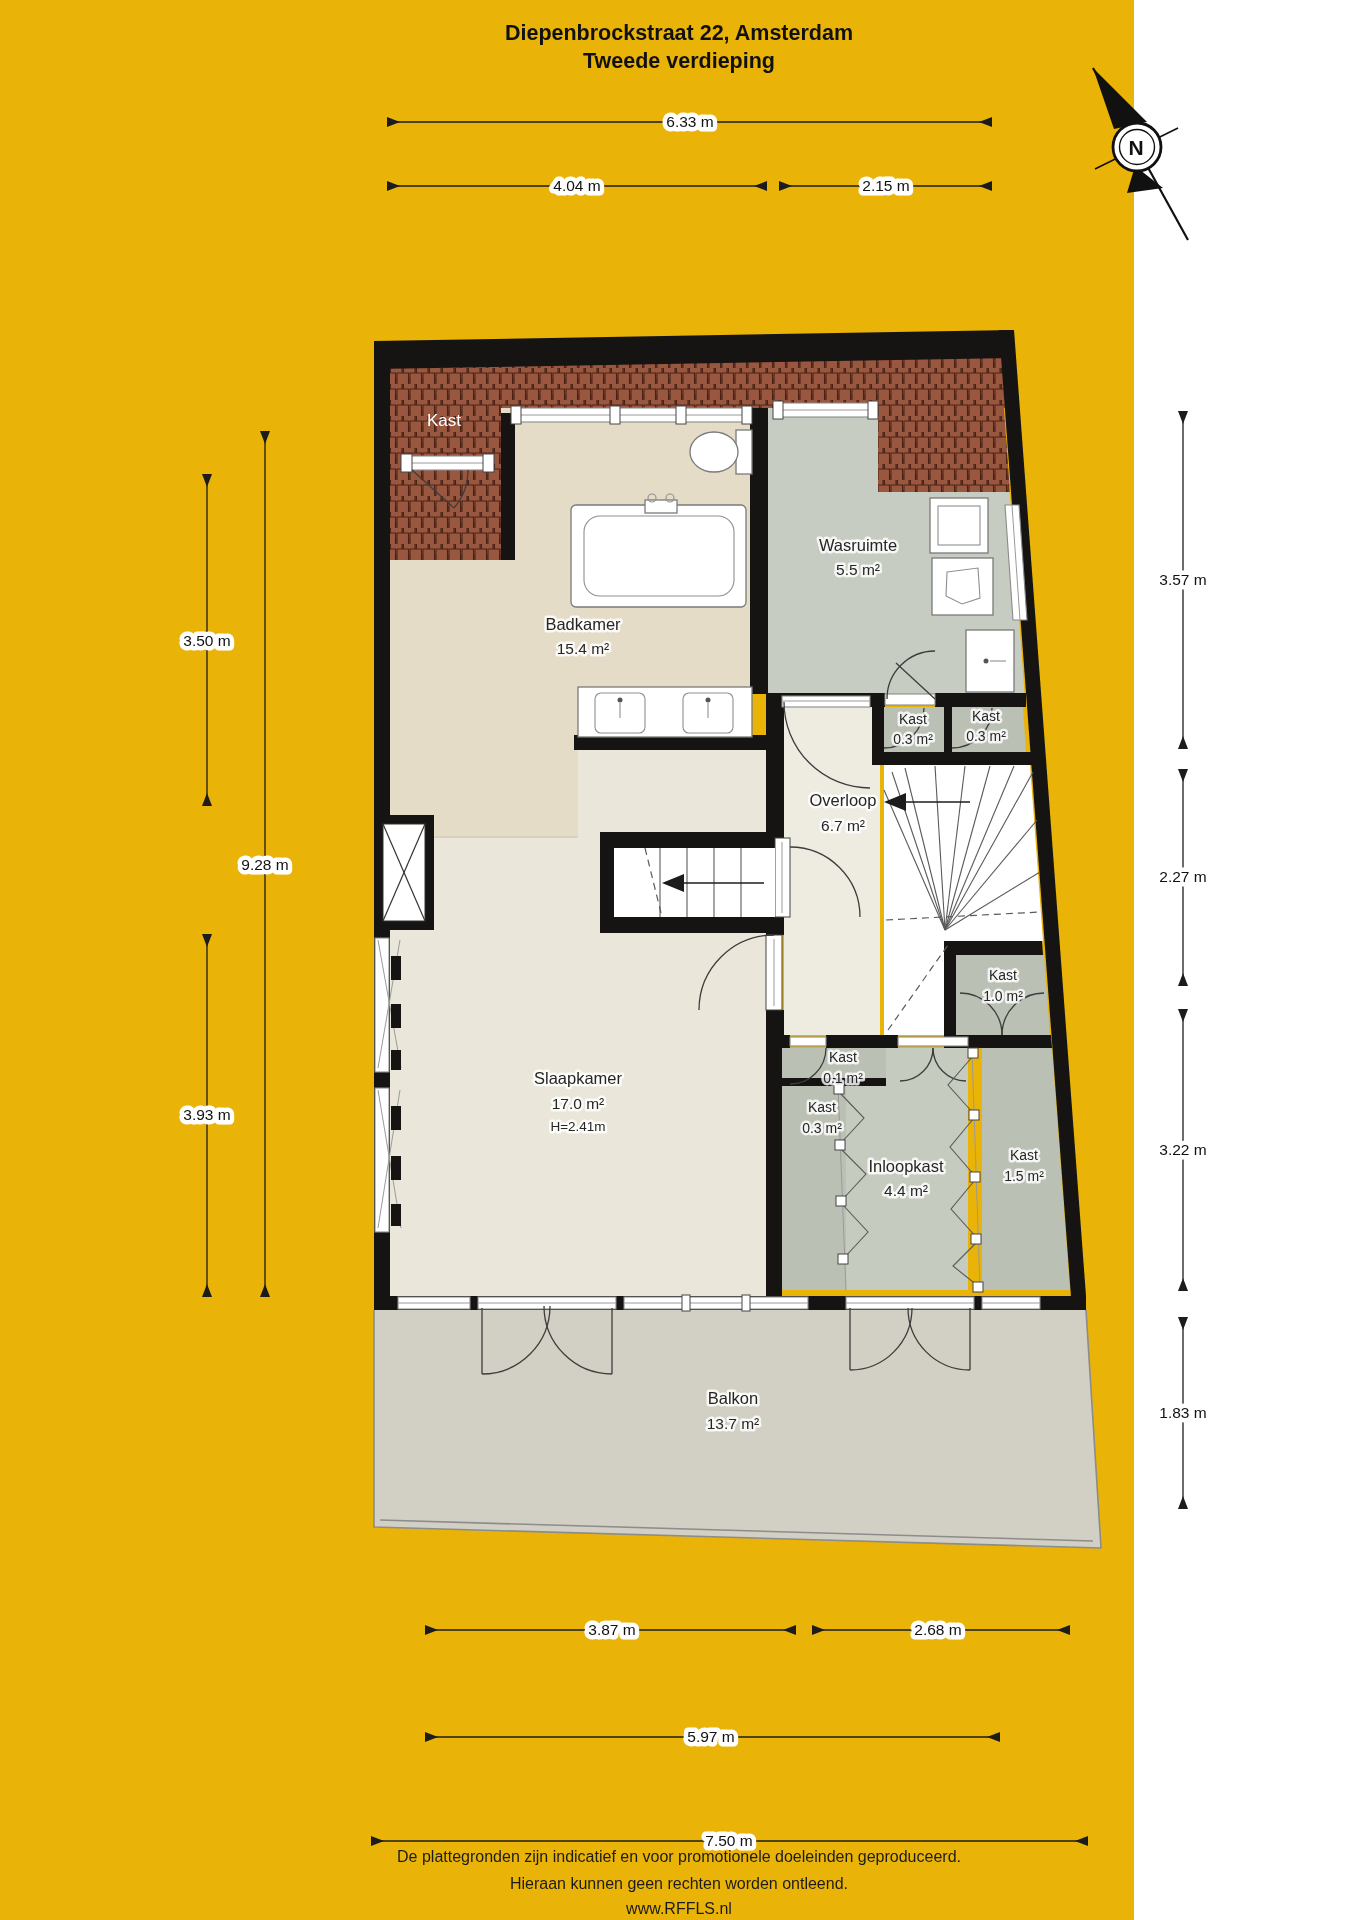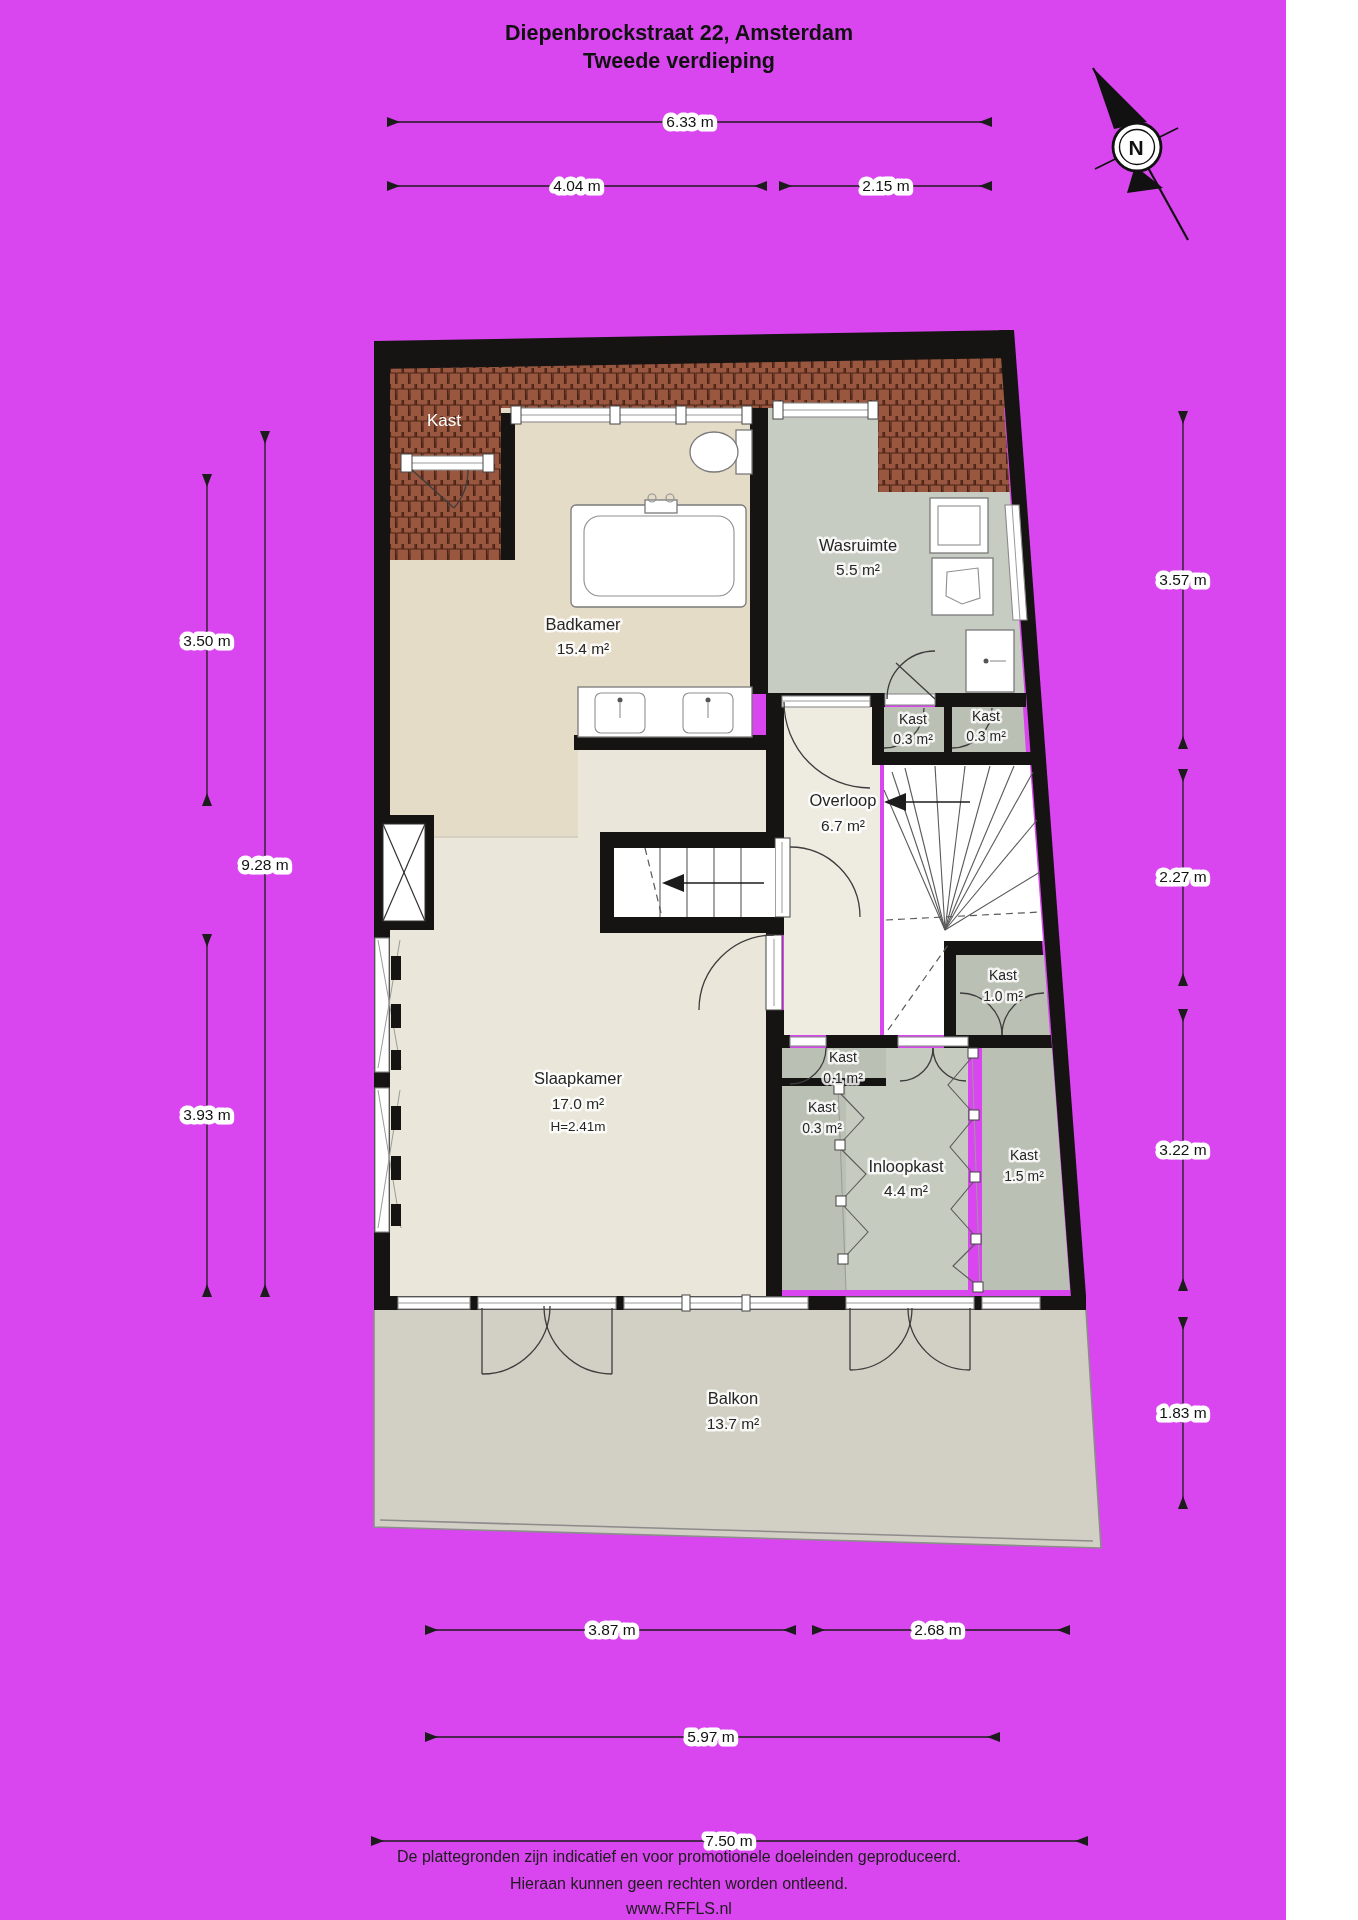--- a/index.html
+++ b/index.html
@@ -1,16 +1,16 @@
 <!DOCTYPE html>
 <html><head>
 <meta charset="utf-8">
 <style>
   html,body{margin:0;padding:0;background:#fff;}
-  .page{position:relative;width:1286px;height:1920px;background:#d946ef;font-family:"Liberation Sans","DejaVu Sans",sans-serif;}
+  .page{position:relative;width:1134px;height:1920px;background:#eab308;font-family:"Liberation Sans","DejaVu Sans",sans-serif;}
   svg{display:block;}
   .wall{fill:#151413;stroke:none;}
   .win{fill:#ffffff;stroke:#8a8a8a;stroke-width:1.1;}
   .winline{stroke:#9a9a9a;stroke-width:1;fill:none;}
   .jamb{fill:#ffffff;stroke:#444;stroke-width:1;}
   .doorarc{fill:none;stroke:#3d3d3d;stroke-width:1.3;}
   .leaf{stroke:#3d3d3d;stroke-width:1.3;fill:none;}
   .fix{fill:#ffffff;stroke:#7a7a7a;stroke-width:1.3;}
   .fix2{fill:none;stroke:#8f8f8f;stroke-width:1.1;}
   .tread{stroke:#5a5a5a;stroke-width:1.1;fill:none;}

